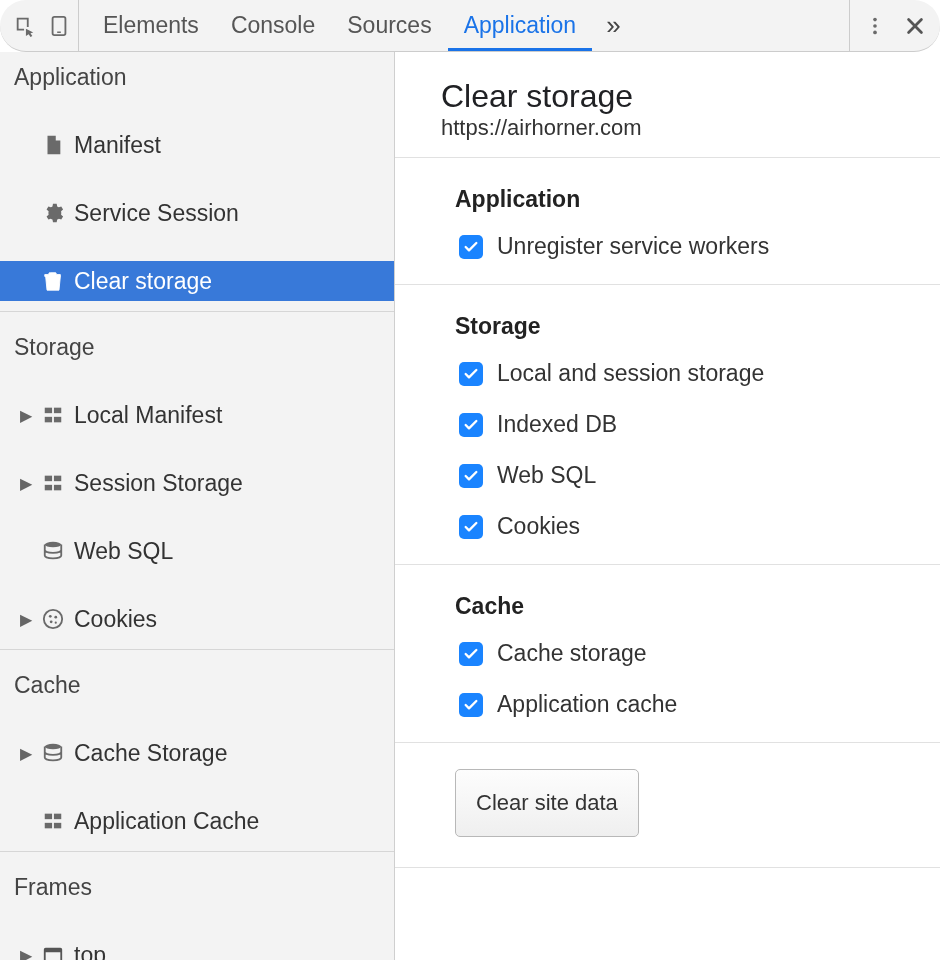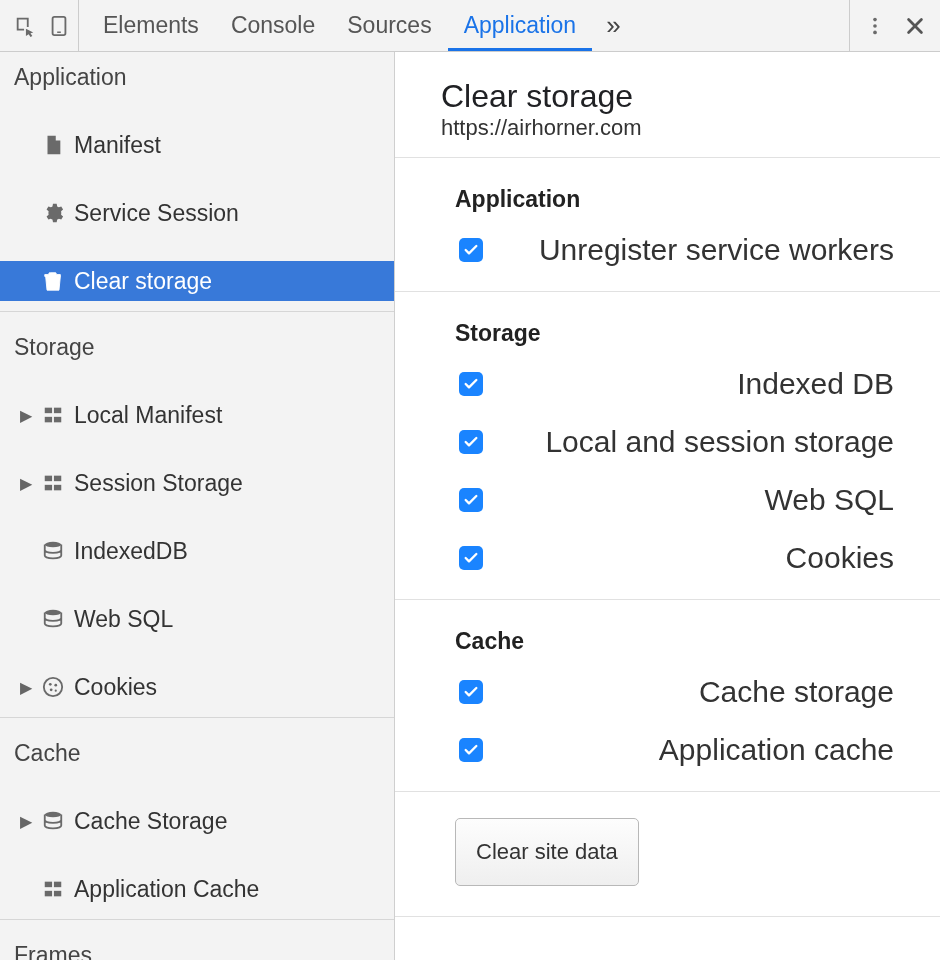--- a/index.html
+++ b/index.html
@@ -13,20 +13,21 @@
     overflow: hidden;
   }
 
   
   .toolbar {
     height: 52px;
     background: #f3f3f3;
     border-bottom: 1px solid #ccc;
     display: flex;
     align-items: stretch;
+    border-radius: 26px;
   }
   .toolbar .left-icons {
     display: flex;
     align-items: center;
     padding: 0 8px 0 14px;
     border-right: 1px solid #ccc;
     gap: 12px;
   }
   .toolbar .tabs {
     display: flex;
@@ -123,22 +124,21 @@
   .c-section-title {
     font-weight: 600;
     font-size: 23px;
     padding: 28px 46px 10px 60px;
     color:#222;
   }
   .c-check-row {
     display:flex; align-items:center;
     gap: 14px;
     padding: 10px 46px 10px 64px;
-    font-size: 30px;
-    justify-content: space-between;
+    font-size: 23px;
   }
   .c-check-row + .c-check-row { padding-top: 14px; }
   .c-section-gap { height: 14px; }
 
   
   .chk {
     width: 24px; height: 24px; border-radius: 5px;
     background: #1a84ff;
     display:inline-flex; align-items:center; justify-content:center;
     flex-shrink:0;
@@ -260,30 +260,20 @@
         <svg viewBox="0 0 24 24">
             <rect x="3" y="4" width="8" height="6"></rect>
             <rect x="13" y="4" width="8" height="6"></rect>
             <rect x="3" y="14" width="8" height="6"></rect>
             <rect x="13" y="14" width="8" height="6"></rect>
           </svg>
       </span>
       <span>Session Storage</span>
     </div>
 
-    <div class="sb-item">
-      <span class="arrow hidden">▶</span>
-      <span class="ic ic-grey">
-        <svg viewBox="0 0 24 24">
-            <ellipse cx="12" cy="5" rx="9" ry="3"></ellipse>
-            <path d="M3 5v6c0 1.66 4 3 9 3s9-1.34 9-3V5M3 11v6c0 1.66 4 3 9 3s9-1.34 9-3v-6" fill="none" stroke="#6a6a6a" stroke-width="2"></path>
-          </svg>
-      </span>
-      <span>IndexedDB</span>
-    </div>
 
     <div class="sb-item">
       <span class="arrow hidden">▶</span>
       <span class="ic ic-grey">
         <svg viewBox="0 0 24 24">
             <ellipse cx="12" cy="5" rx="9" ry="3"></ellipse>
             <path d="M3 5v6c0 1.66 4 3 9 3s9-1.34 9-3V5M3 11v6c0 1.66 4 3 9 3s9-1.34 9-3v-6" fill="none" stroke="#6a6a6a" stroke-width="2"></path>
           </svg>
       </span>
       <span>Web SQL</span>
@@ -368,29 +358,29 @@
     <div class="c-hr"></div>
 
     
     <div class="c-section-title">Storage</div>
     <div class="c-check-row">
       <span class="chk">
           <svg viewBox="0 0 24 24">
             <path d="M4 12l5 5L20 6" fill="none" stroke="#fff" stroke-width="3.5" stroke-linecap="round" stroke-linejoin="round"></path>
           </svg>
         </span>
+      <span>Local and session storage</span>
+    </div>
+    <div class="c-check-row">
+      <span class="chk">
+          <svg viewBox="0 0 24 24">
+            <path d="M4 12l5 5L20 6" fill="none" stroke="#fff" stroke-width="3.5" stroke-linecap="round" stroke-linejoin="round"></path>
+          </svg>
+        </span>
       <span>Indexed DB</span>
-    </div>
-    <div class="c-check-row">
-      <span class="chk">
-          <svg viewBox="0 0 24 24">
-            <path d="M4 12l5 5L20 6" fill="none" stroke="#fff" stroke-width="3.5" stroke-linecap="round" stroke-linejoin="round"></path>
-          </svg>
-        </span>
-      <span>Local and session storage</span>
     </div>
     <div class="c-check-row">
       <span class="chk">
           <svg viewBox="0 0 24 24">
             <path d="M4 12l5 5L20 6" fill="none" stroke="#fff" stroke-width="3.5" stroke-linecap="round" stroke-linejoin="round"></path>
           </svg>
         </span>
       <span>Web SQL</span>
     </div>
     <div class="c-check-row">

